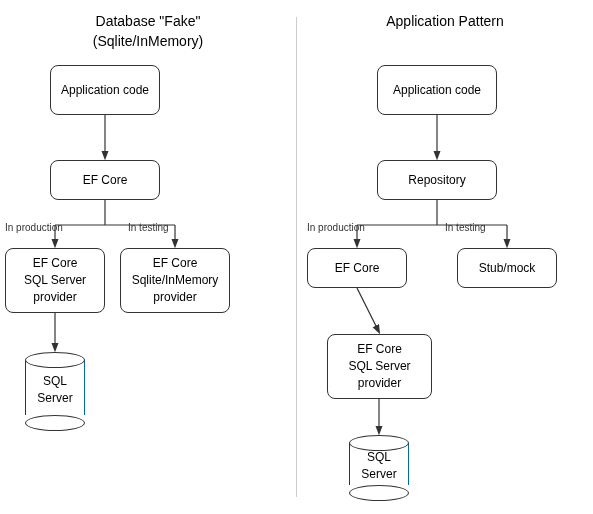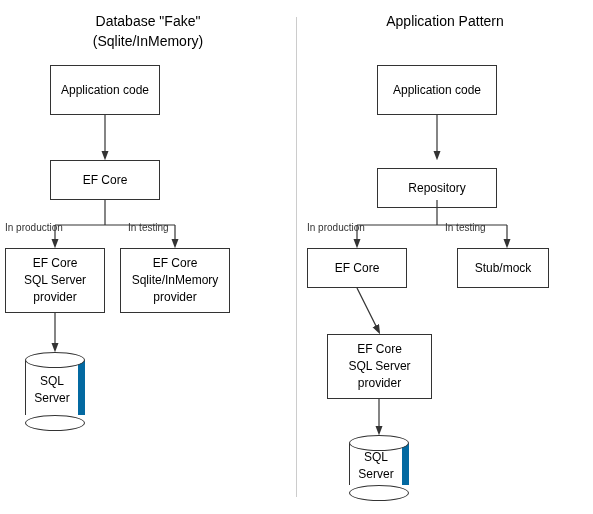--- a/index.html
+++ b/index.html
@@ -31,21 +31,21 @@
       font-size: 14px;
       font-weight: normal;
       padding-top: 12px;
       line-height: 1.4;
     }
 
     
     .box {
       position: absolute;
       border: 1px solid #333;
-      border-radius: 0;
+      border-radius: 8px;
       background: #fff;
       display: flex;
       align-items: center;
       justify-content: center;
       text-align: center;
       line-height: 1.4;
       font-size: 12px;
     }
 
     
@@ -63,21 +63,21 @@
       border-radius: 50%;
       background: #fff;
       position: relative;
       z-index: 2;
     }
 
     .cyl-body {
       width: 60px;
       background: #fff;
       border-left: 1px solid #333;
-      border-right: 7px solid #0369a1;
+      border-right: 1px solid #0369a1;
       display: flex;
       align-items: center;
       justify-content: center;
       text-align: center;
       font-size: 12px;
       line-height: 1.4;
       margin-top: -8px;
       padding-top: 10px;
     }
 
@@ -182,33 +182,33 @@
 
   <div class="divider"></div>
 
   <div class="diagram-panel" id="right-panel" style="position:relative;">
     <div class="panel-title" style="padding-top:12px;">Application Pattern</div>
 
     <div class="box" style="left:80px; top:65px; width:120px; height:50px;">
       <span>Application code</span>
     </div>
 
-    <div class="box" style="left:80px; top:168px; width:120px; height:40px;">
+    <div class="box" style="left:80px; top:160px; width:120px; height:40px;">
       <span>Repository</span>
     </div>
 
     <div class="label-small" style="left:10px; top:222px;">In production</div>
 
     <div class="label-small" style="left:148px; top:222px;">In testing</div>
 
     <div class="box" style="left:10px; top:248px; width:100px; height:40px;">
       <span>EF Core</span>
     </div>
 
-    <div class="box" style="left:160px; top:248px; width:92px; height:40px;">
+    <div class="box" style="left:160px; top:248px; width:100px; height:40px;">
       <span>Stub/mock</span>
     </div>
 
     <div class="box" style="left:30px; top:334px; width:105px; height:65px; text-align:center;">
       <span style="white-space:pre-line;">EF Core
 SQL Server
 provider</span>
     </div>
 
     <div class="cylinder" style="left:52px; top:435px;">

